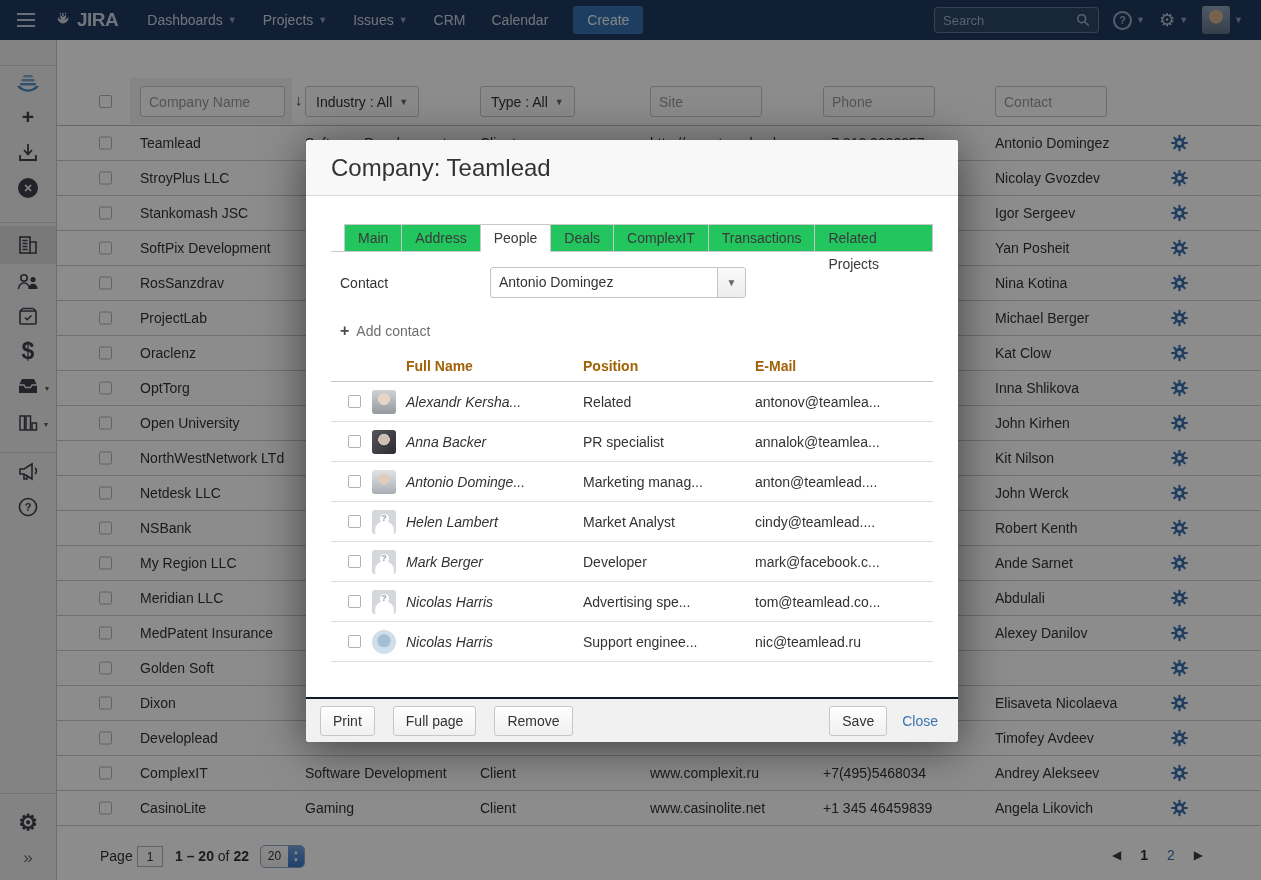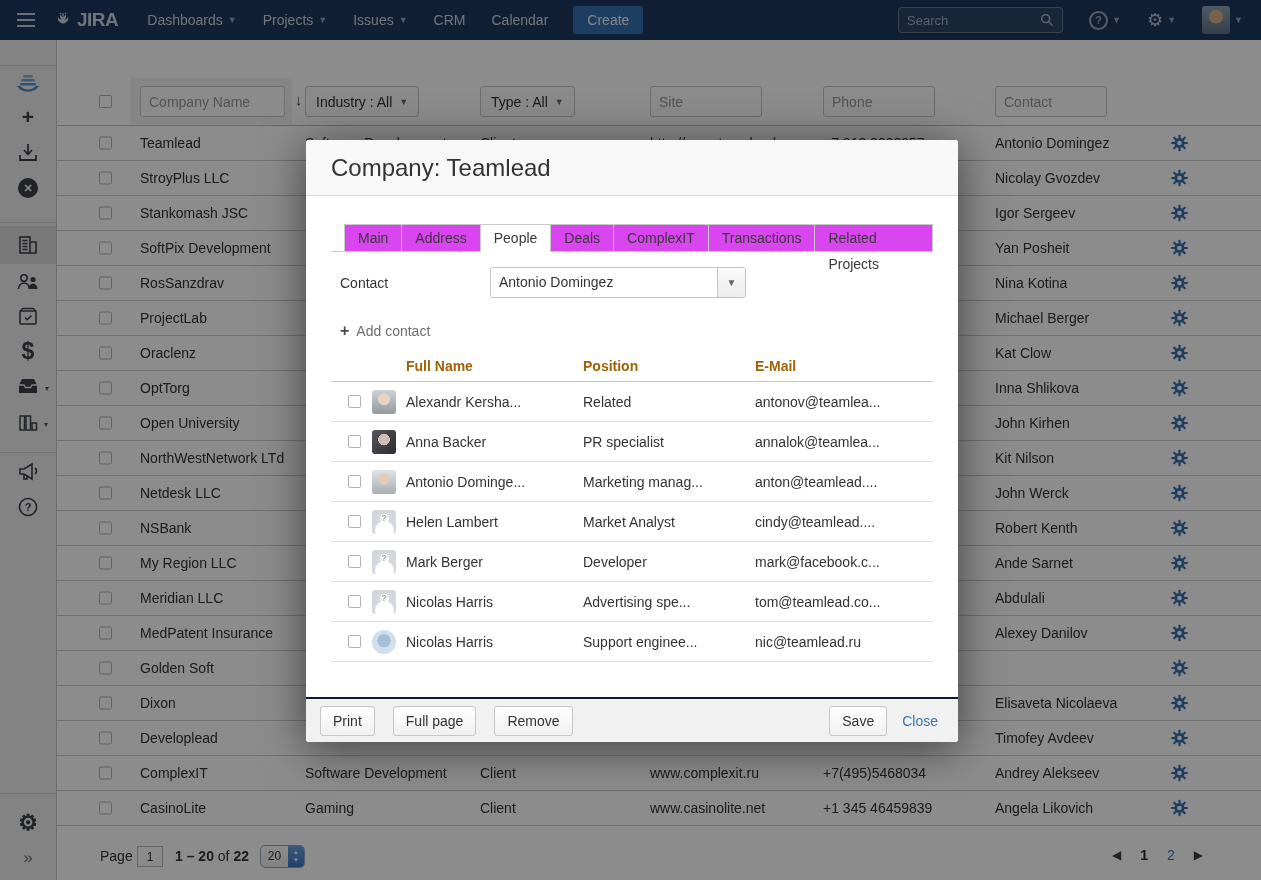--- a/index.html
+++ b/index.html
@@ -10,21 +10,21 @@
   .topnav { position:absolute; top:0; left:0; width:100%; height:40px; background:#1f3a5f;
             display:flex; align-items:center; z-index:2; }
   .hamburger { width:40px; display:flex; flex-direction:column; gap:4px; align-items:center; cursor:pointer; margin-left:6px; }
   .hamburger i { display:block; width:18px; height:2px; background:#c3cbd9; }
   .brand { display:flex; align-items:center; gap:5px; margin:0 16px 0 8px; cursor:pointer; }
   .brand-text { color:#ccd5e3; font-size:19px; font-weight:bold; letter-spacing:-0.5px; }
   .navitem { color:#cdd6e4; font-size:14px; padding:0 13px; height:40px; display:flex; align-items:center; gap:5px; cursor:pointer; }
   .caret { font-size:9px; color:#8ea0bc; }
   .create-btn { background:#3572b0; color:#eef3f9; border:none; border-radius:3px; height:28px;
                 padding:0 14px; font-size:14px; margin-left:12px; cursor:pointer; font-family:inherit; }
-  .nav-right { margin-left:auto; display:flex; align-items:center; gap:26px; padding-right:18px; }
+  .nav-right { margin-left:auto; display:flex; align-items:center; gap:14px; padding-right:18px; }
   .searchbox { display:flex; align-items:center; width:165px; height:26px; border:1px solid rgba(255,255,255,0.28);
                border-radius:4px; background:rgba(255,255,255,0.06); padding:0 8px; }
   .searchbox input { flex:1; background:transparent; border:none; outline:none; color:#dfe6f0; font-size:13px; font-family:inherit; width:100px; }
   .searchbox input::placeholder { color:#a5b2c7; }
   .help-circle { width:19px; height:19px; border:2px solid #9daabf; border-radius:50%; color:#9daabf;
                  font-size:11px; font-weight:bold; display:flex; align-items:center; justify-content:center; }
   .nav-gear { color:#b9c2d2; font-size:18px; line-height:1; }
   .nav-avatar { width:28px; height:28px; border-radius:3px;
         background: radial-gradient(circle at 50% 38%, #d8b28e 0 30%, rgba(0,0,0,0) 32%), linear-gradient(180deg,#90a4b9,#5d7288); }
   .nav-ddgroup { display:flex; align-items:center; gap:4px; cursor:pointer; }
@@ -87,41 +87,41 @@
   .dim { position:absolute; inset:0; background:rgba(0,0,0,0.45); z-index:5; }
 
   
   .modal { position:absolute; left:306px; top:140px; width:652px; height:602px; background:#fff; z-index:10;
            border-radius:3px; box-shadow:0 6px 45px rgba(0,0,0,0.55); }
   .modal-header { height:56px; background:#f8f8f8; border-bottom:1px solid #d8d8d8; border-radius:3px 3px 0 0;
                   display:flex; align-items:center; padding-left:25px; }
   .modal-title { font-size:24px; font-weight:400; color:#333; }
   .modal-body { padding:28px 25px 0; }
   .tabs { display:flex; padding-left:13px; border-bottom:1px solid #c8c8c8; }
-  .tab { height:28px; line-height:26px; padding:0 13px; background:#d946ef; border:1px solid #c8c8c8;
+  .tab { height:28px; line-height:26px; padding:0 13px; background:#22c55e; border:1px solid #c8c8c8;
          border-right:none; font-size:14px; color:#3a3a3a; cursor:pointer; margin-bottom:-1px; }
   .tab:last-child { border-right:1px solid #c8c8c8; }
   .tab.active { background:#fff; border-bottom:1px solid #fff; }
   .contact-row { display:flex; align-items:center; margin-top:15px; }
   .contact-row label { width:150px; margin-left:9px; font-size:14px; color:#333; }
   .combo { display:inline-flex; width:256px; height:31px; border:1px solid #c4c4c4; border-radius:3px; background:#fff; cursor:pointer; }
   .combo-val { flex:1; line-height:29px; padding-left:8px; font-size:14px; color:#333; white-space:nowrap; overflow:hidden; }
   .combo-btn { width:28px; border-left:1px solid #c4c4c4; background:linear-gradient(#fafafa,#ececec);
                color:#666; text-align:center; line-height:29px; font-size:10px; border-radius:0 3px 3px 0; }
   .add-contact { margin:24px 0 0 9px; font-size:14px; color:#6e6e6e; display:flex; align-items:center; gap:7px; cursor:pointer; width:110px; }
   .add-contact .plus { color:#4a4a4a; font-weight:bold; font-size:16px; }
   .ptable { margin-top:10px; }
   .phead { position:relative; height:32px; border-bottom:1px solid #c4c4c4; }
   .phead span { position:absolute; top:8px; font-size:14px; font-weight:bold; color:#a16207; }
   .ph-name { left:75px; } .ph-pos { left:252px; } .ph-mail { left:424px; }
   .prow { position:relative; height:40px; border-bottom:1px solid #ddd; }
   .prow .cb { position:absolute; left:17px; top:13px; }
   .av { position:absolute; left:41px; top:8px; width:24px; height:24px; border-radius:3px; }
   .prow span.ptxt { position:absolute; top:50%; transform:translateY(-50%); font-size:14px; color:#333; white-space:nowrap; }
-  .p-name { left:75px; } .p-pos { left:252px; } .p-mail { left:424px; }
+  .p-name { left:75px;font-style:italic; } .p-pos { left:252px; } .p-mail { left:424px; }
   .av-photo1 { background: radial-gradient(circle at 50% 38%, #e6d5c4 0 30%, rgba(0,0,0,0) 32%), linear-gradient(180deg,#ced2d5,#93999e); }
   .av-photo2 { background: radial-gradient(circle at 50% 40%, #cdbfb4 0 30%, rgba(0,0,0,0) 32%), linear-gradient(135deg,#56565b,#2c2c30); }
   .av-photo3 { background: radial-gradient(circle at 50% 38%, #e2cdb8 0 28%, rgba(0,0,0,0) 30%), linear-gradient(180deg,#dfe3e6,#a9afb5); }
   .av-placeholder { background:#d4d8dc; overflow:hidden; }
   .av-placeholder::before { content:""; position:absolute; left:50%; top:4px; width:9px; height:9px; margin-left:-4.5px;
                             border-radius:50%; background:#fff; box-shadow:0 12px 0 5px #fff; }
   .av-placeholder::after { content:"?"; position:absolute; left:0; right:0; top:3px; text-align:center;
                            font-size:9px; font-weight:bold; color:#9aa0a6; }
   .av-circle { border-radius:50%; background: radial-gradient(circle at 50% 45%, #a4c0d6 0 36%, rgba(0,0,0,0) 38%), #cfe0ec; }
   .modal-footer { position:absolute; bottom:0; left:0; right:0; height:45px; background:#f1f1f1; border-top:2px solid #0f172a;

